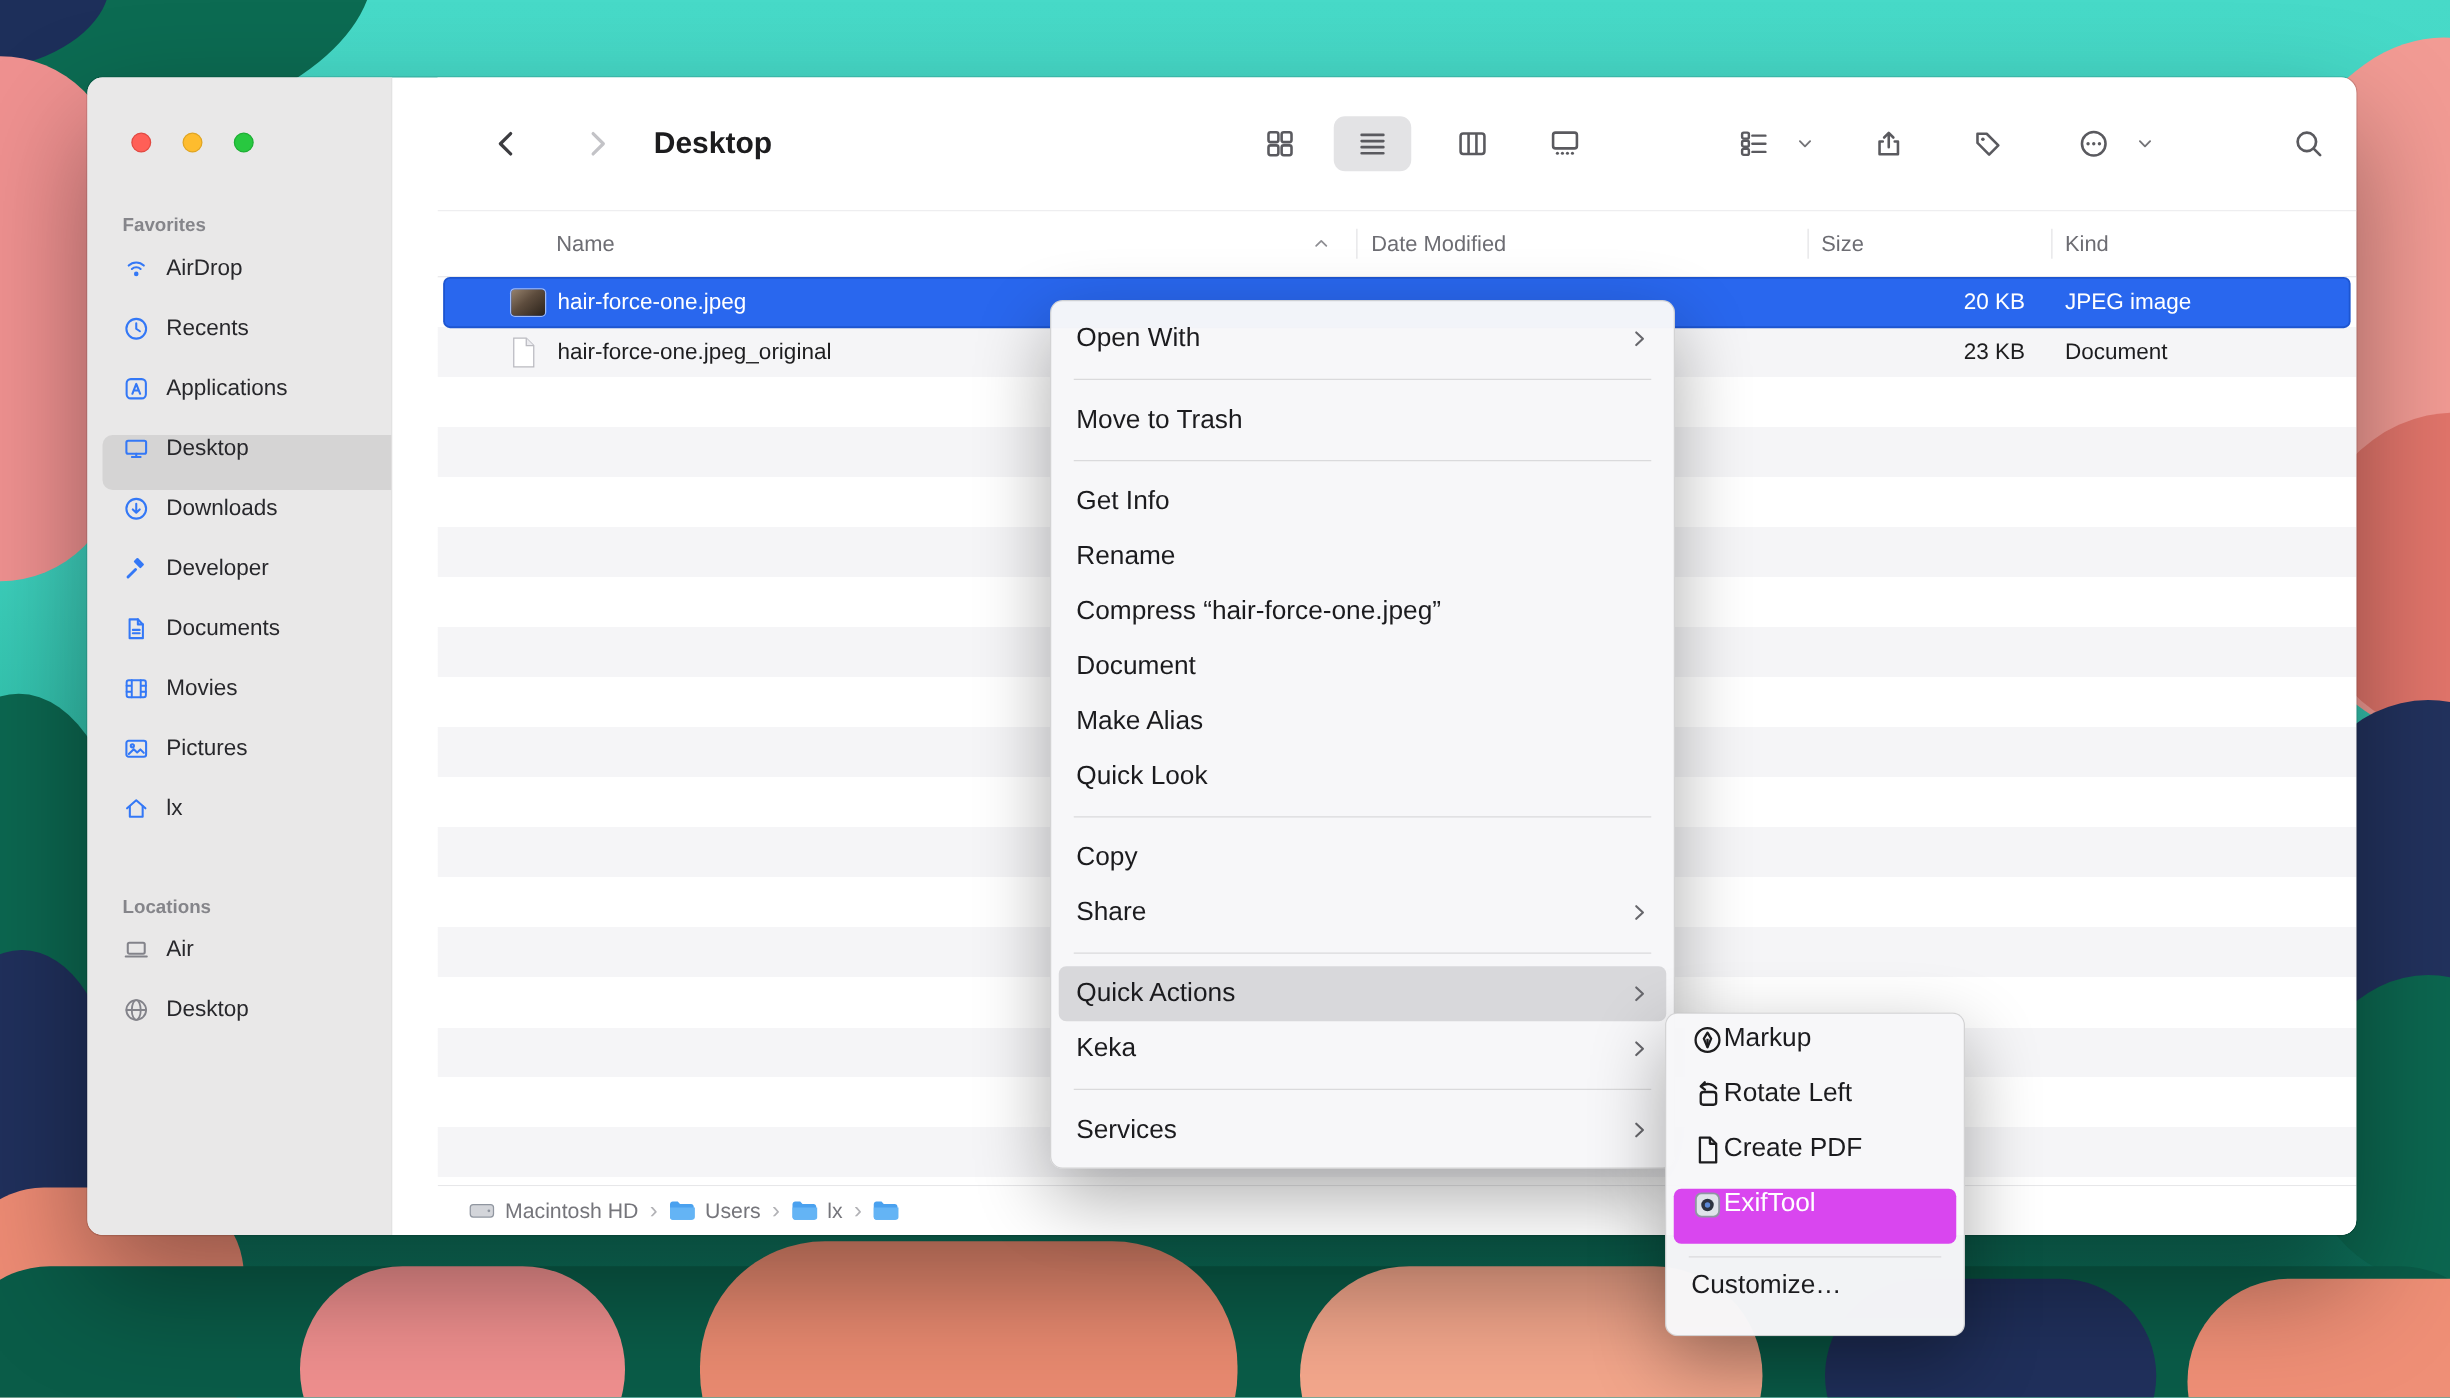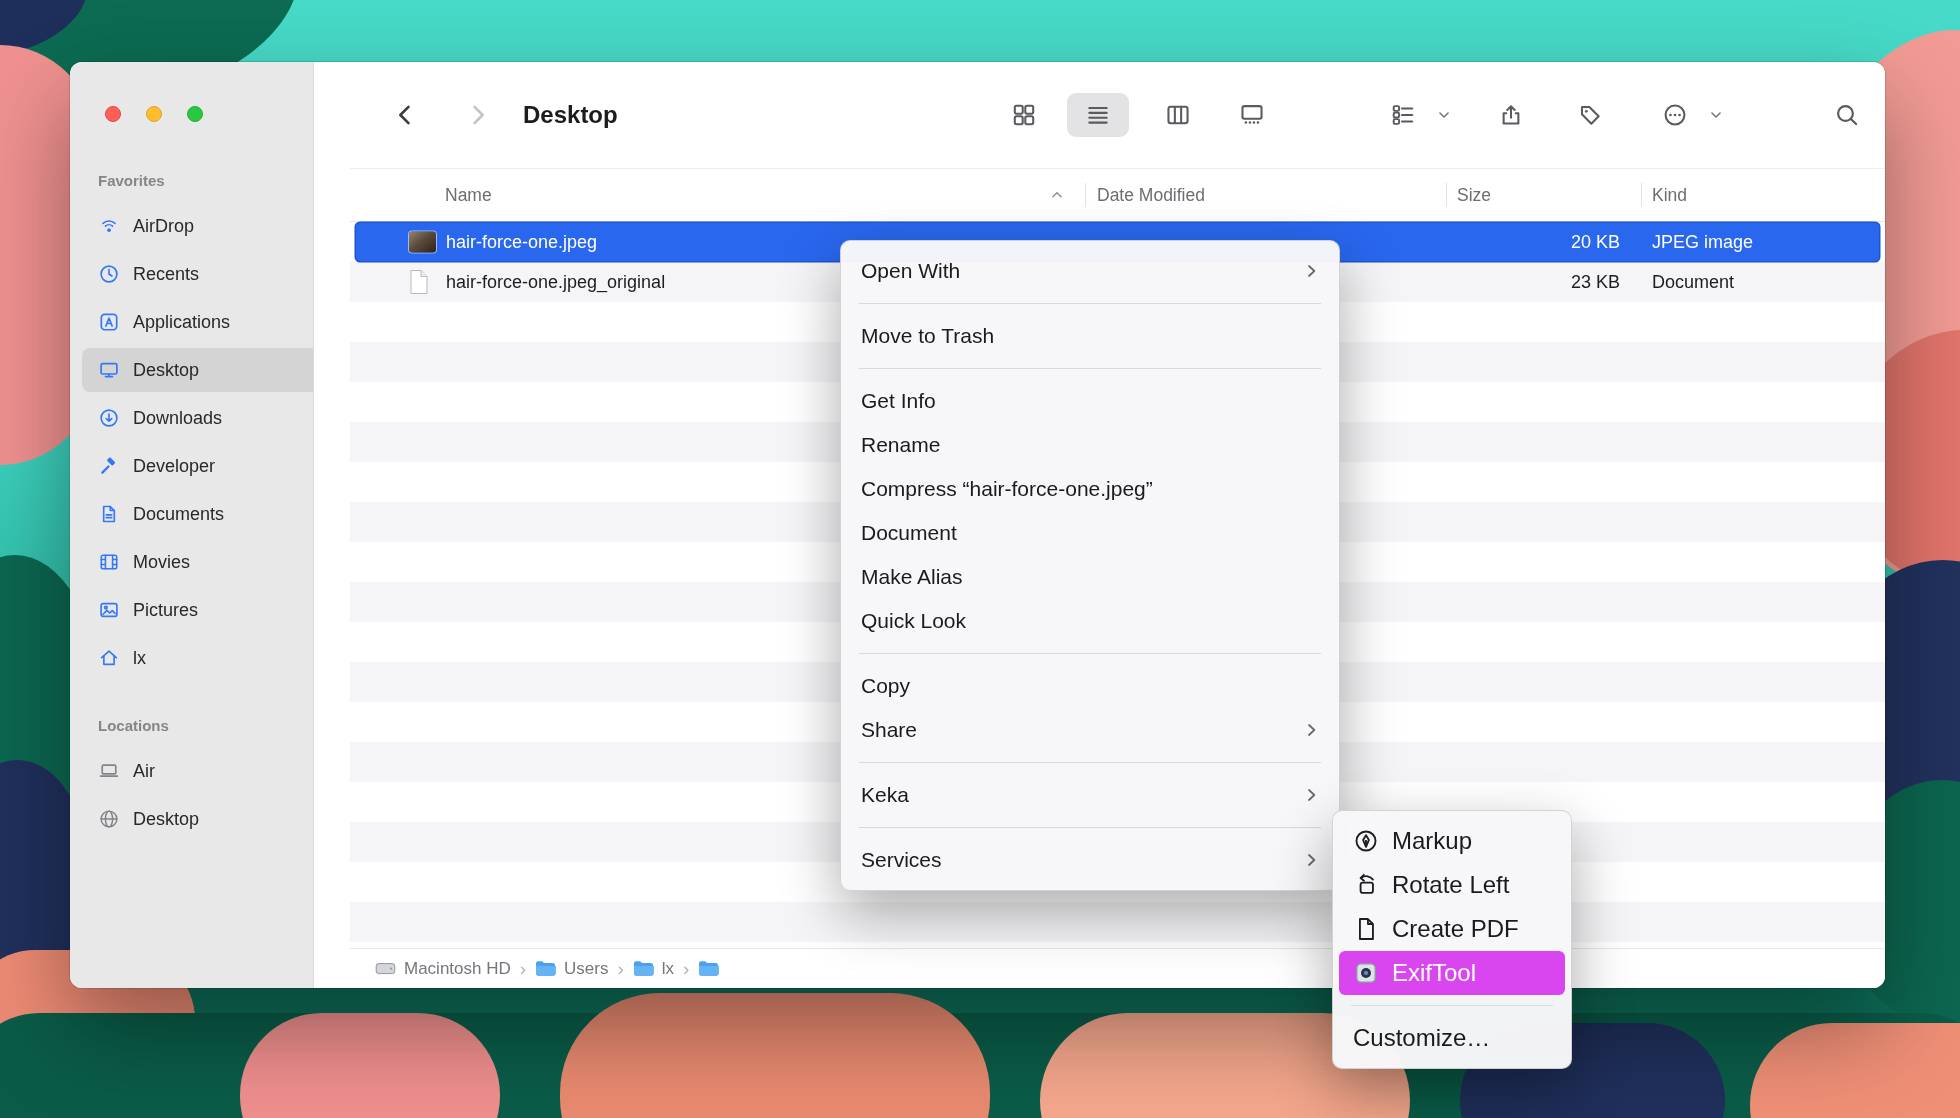--- a/index.html
+++ b/index.html
@@ -18,21 +18,21 @@
   .sidebar{position:absolute;left:0;top:0;bottom:0;width:244px;background:#e9e8e8;border-right:1px solid #dcdbdb;
     border-radius:12px 0 0 12px;overflow:hidden}
   .main{position:absolute;left:280px;top:0;right:0;bottom:0;background:#fff;border-radius:0 12px 12px 0;overflow:hidden}
 
   .light{position:absolute;width:16px;height:16px;border-radius:50%;top:44px}
   .light.red{left:35px;background:#ff5f57;border:1px solid #e14942}
   .light.yellow{left:76px;background:#febc2e;border:1px solid #e0a522}
   .light.green{left:117px;background:#28c840;border:1px solid #1eaf34}
 
   .sb-head{position:absolute;left:28px;font-size:15px;font-weight:700;color:#85858a}
-  .sb-item{position:absolute;left:12px;width:256px;height:44px;border-radius:8px;display:flex;align-items:center;
+  .sb-item{position:absolute;left:12px;width:256px;height:44px;border-radius:8px;display:flex;align-items:flex-start;
     padding-left:16px;gap:13px;font-size:18px;color:#28282c}
   .sb-item.selected{background:#d5d4d4}
   .sb-icon{width:22px;height:22px;flex:0 0 22px;color:#3478f6}
   .sb-icon.gray{color:#83838a}
 
   
   .tb{position:absolute;top:53px;transform:translate(-50%,-50%);color:#5a5a5f}
   .tb.dim{color:#c3c3c7}
   .tb.dark{color:#3c3c40}
   .tb-title{position:absolute;left:173px;top:53px;transform:translateY(-50%);font-size:24px;font-weight:700;color:#1c1c1e}
@@ -69,21 +69,21 @@
   .menu{position:absolute;left:840px;top:240px;width:500px;background:rgba(247,247,249,.98);
     border:1px solid rgba(0,0,0,.15);border-radius:10px;box-shadow:0 22px 60px rgba(0,0,0,.33);padding:8px 0;z-index:50}
   .m-item{height:44px;margin:0 6px;border-radius:6px;display:flex;align-items:center;padding:0 14px;font-size:21px;color:#1b1b1e;white-space:nowrap}
   .m-item .chev{margin-left:auto;color:#67676c}
   .m-item.hl{background:#d8d8db}
   .m-sep{height:1px;background:#dadadc;margin:10px 18px}
 
   
   .submenu{position:absolute;left:1332px;top:810px;width:240px;background:rgba(247,247,249,.98);
     border:1px solid rgba(0,0,0,.15);border-radius:10px;box-shadow:0 22px 60px rgba(0,0,0,.33);padding:8px 0;z-index:60}
-  .sm-item{height:44px;margin:0 6px;border-radius:6px;display:flex;align-items:center;padding:0 14px;gap:13px;font-size:24px;color:#1b1b1e;white-space:nowrap}
+  .sm-item{height:44px;margin:0 6px;border-radius:6px;display:flex;padding:0 14px;gap:0;font-size:21px;color:#1b1b1e;white-space:nowrap}
   .sm-item.selected{background:#d946ef;color:#fff}
   .sm-icon{width:26px;height:26px;flex:0 0 26px;color:#1d1d1f}
   .sm-item.selected .sm-icon{color:#fff}
 </style>
 </head>
 <body>
 
 <div class="wall">
   <div class="sh" style="left:-120px;top:-120px;width:420px;height:230px;background:#0c6b52;border-radius:50%;transform:rotate(-8deg)"></div>
   <div class="sh" style="left:-60px;top:-40px;width:150px;height:90px;background:#1d2f5a;border-radius:50%;transform:rotate(-20deg)"></div>
@@ -452,20 +452,28 @@
     </div>
   <div class="m-item">
     <span>Share</span>
     <span class="chev">
         <svg viewBox="0 0 24 24" width="16" height="16" fill="none" stroke="currentColor" stroke-width="2.6" stroke-linecap="round" stroke-linejoin="round">
           <path d="M9 4.5l8 7.5-8 7.5"></path>
         </svg>
       </span>
   </div>
   <div class="m-sep"></div>
+  <div class="m-item hl">
+    <span>Quick Actions</span>
+    <span class="chev">
+        <svg viewBox="0 0 24 24" width="16" height="16" fill="none" stroke="currentColor" stroke-width="2.6" stroke-linecap="round" stroke-linejoin="round">
+          <path d="M9 4.5l8 7.5-8 7.5"></path>
+        </svg>
+      </span>
+  </div>
   <div class="m-item">
     <span>Keka</span>
     <span class="chev">
         <svg viewBox="0 0 24 24" width="16" height="16" fill="none" stroke="currentColor" stroke-width="2.6" stroke-linecap="round" stroke-linejoin="round">
           <path d="M9 4.5l8 7.5-8 7.5"></path>
         </svg>
       </span>
   </div>
   <div class="m-sep"></div>
   <div class="m-item">

